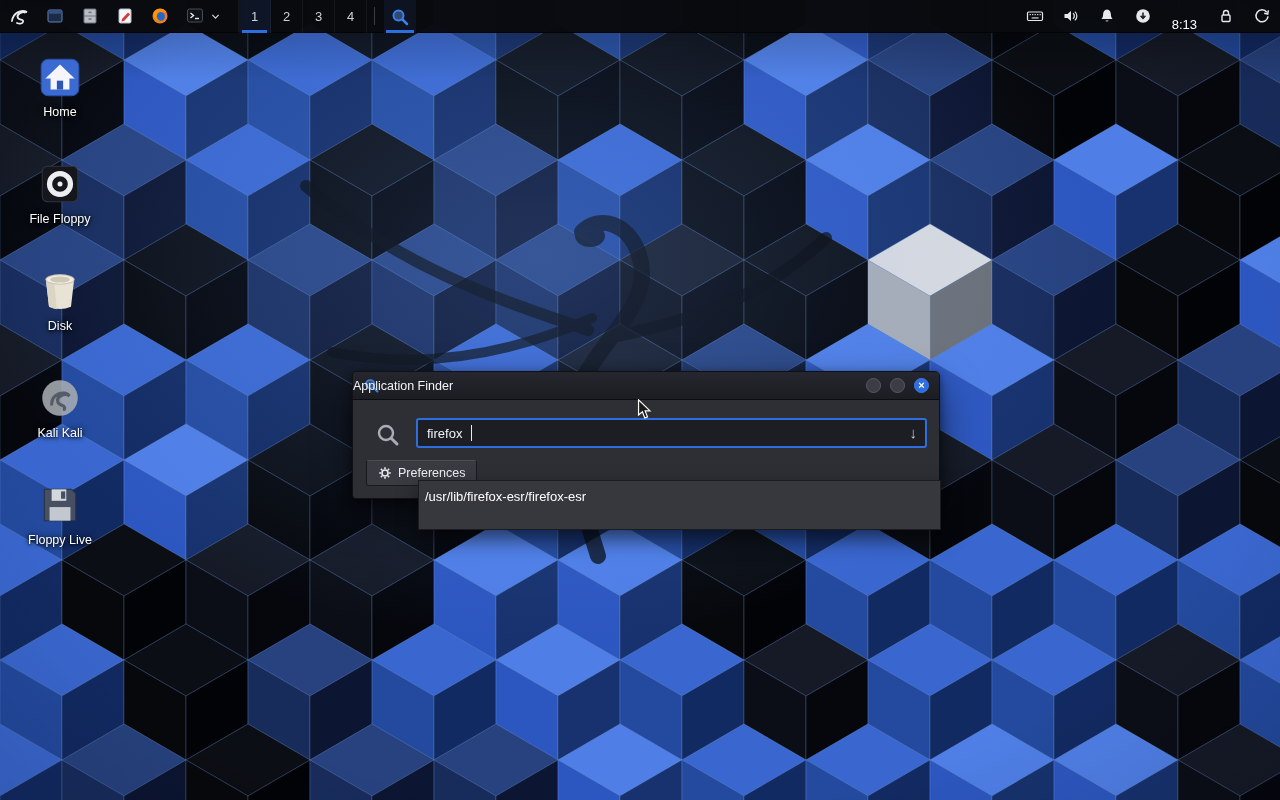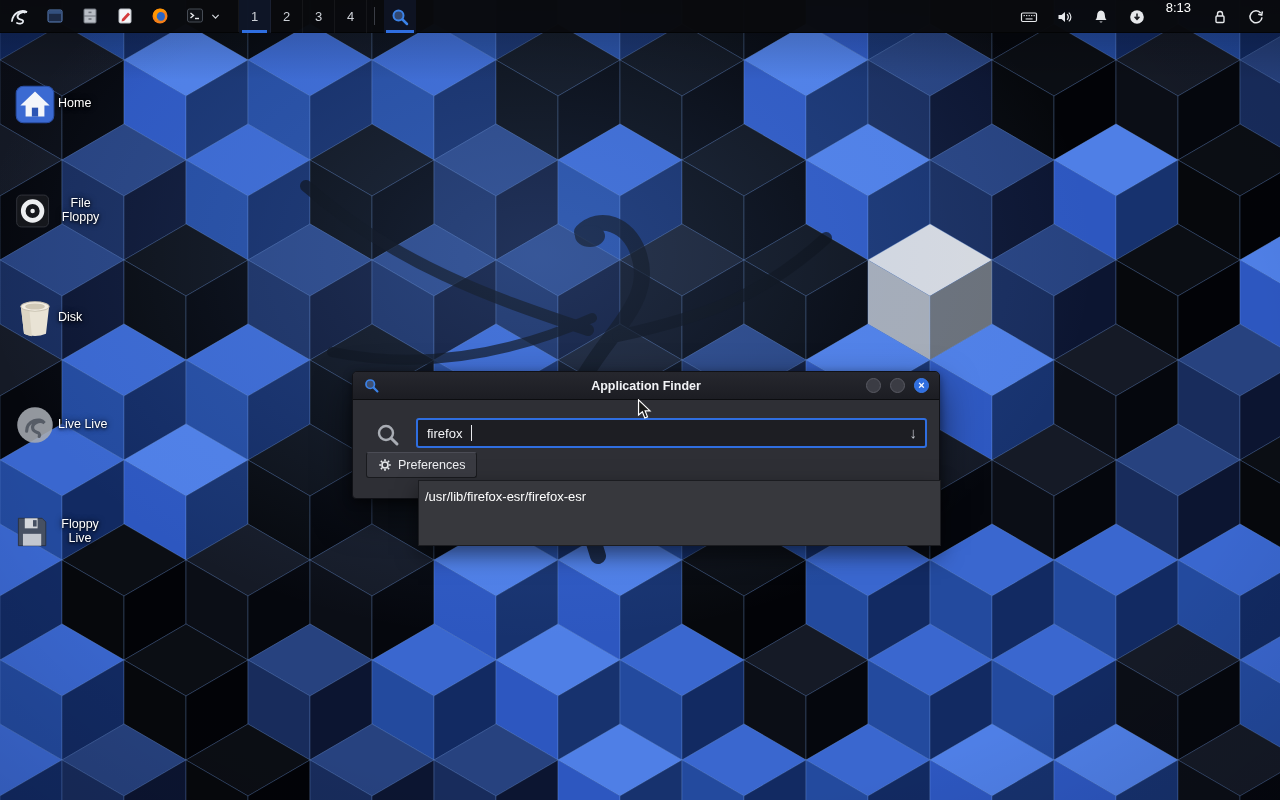--- a/index.html
+++ b/index.html
@@ -27,58 +27,58 @@
   .chev { width:14px; display:flex; align-items:center; justify-content:center; margin-left:-4px; }
   .pager { display:flex; margin-left:16px; border-left:1px solid rgba(255,255,255,0.05); }
   .ws { width:32px; height:33px; line-height:33px; text-align:center; color:#ccd0d6; font-size:13px;
         position:relative; border-right:1px solid rgba(255,255,255,0.05); }
   .ws.active { background:rgba(58,110,224,0.12); }
   .ws.active::after { content:""; position:absolute; left:3px; right:3px; bottom:0; height:3px; background:#2f6ee0; }
   .psep { width:1px; height:18px; background:#3a3d45; align-self:center; margin:0 9px 0 7px; }
   .task-item { width:32px; height:33px; display:flex; align-items:center; justify-content:center; position:relative;
         background:rgba(58,110,224,0.10); }
   .task-item::after { content:""; position:absolute; left:2px; right:2px; bottom:0; height:3px; background:#2f6ee0; }
-  .panel-right { margin-left:auto; display:flex; align-items:flex-start; padding-right:6px; }
+  .panel-right { margin-left:auto; display:flex; align-items:flex-end; }
   .tray { width:36px; height:33px; display:flex; align-items:center; justify-content:center; }
   .clock { color:#ffffff; font-size:13px; padding:0 11px; }
 
   
   .desktop { position:absolute; left:12px; top:47px; z-index:2; display:flex; flex-direction:column; }
-  .dicon { width:96px; height:107px; display:flex; flex-direction:row; align-items:center; }
+  .dicon { width:96px; height:107px; display:flex; flex-direction:column; align-items:center; }
   .dicon .ic { width:46px; height:46px; margin-top:7px; }
   .dicon .lbl { margin-top:5px; color:#ffffff; font-size:12.5px; text-align:center;
     text-shadow:0 1px 3px #000, 0 0 6px rgba(0,0,0,0.85); }
 
   
   .finder { position:absolute; left:352px; top:371px; width:588px; z-index:5;
     background:#2e2f35; border:1px solid #101116; border-radius:5px 5px 4px 4px;
     box-shadow:0 16px 36px rgba(0,0,0,0.55), 0 3px 10px rgba(0,0,0,0.45); }
   .titlebar { height:28px; background:linear-gradient(#26272e,#1c1d23); border-bottom:1px solid #0c0d10;
     border-radius:4px 4px 0 0; display:flex; align-items:center; position:relative; padding:0 10px; }
   .titlebar .appico { width:17px; height:17px; }
-  .title { position:absolute; left:0; right:0; text-align:center; color:#f2f3f6; font-weight:bold;
+  .title { position:absolute; left:0; right:0; text-align:left; color:#f2f3f6; font-weight:normal;
     font-size:12.5px; pointer-events:none; }
   .winbtns { margin-left:auto; display:flex; gap:9px; z-index:1; }
   .wbtn { width:15px; height:15px; border-radius:50%; background:#3b3c44; border:1px solid #585962; }
   .wbtn.close { background:#2f6ee0; border-color:#3b79e6; color:#fff; display:flex; align-items:center;
     justify-content:center; font-size:11px; font-weight:bold; line-height:1; }
   .finder-body { position:relative; padding:18px 12px 10px 13px; height:98px; }
   .search-row { display:flex; align-items:flex-end; }
   .search-glyph { width:26px; height:26px; margin:0 15px 0 9px; flex:none; }
   .search-input { flex:1; height:30px; background:#1d1e23; border:2px solid #2f6ee0; border-radius:3px;
     position:relative; display:flex; align-items:center; padding:0 26px 0 9px; }
   .search-input input { width:100%; background:transparent; border:none; outline:none; color:#f2f3f5;
     font-size:13px; font-family:"Liberation Sans", sans-serif; }
   .caret { position:absolute; left:53px; top:5px; width:1px; height:16px; background:#e9eaee; }
   .combo-arrow { position:absolute; right:8px; top:4px; color:#c7cad1; font-size:15px; }
-  .prefs-row { margin-top:4px; }
+  .prefs-row { margin-top:12px; }
   .btn { display:inline-flex; align-items:center; gap:6px; height:26px; padding:0 11px;
     background:#3a3b42; border:1px solid #191a1e; border-top-color:#4b4c55; border-radius:3px;
     color:#edeef1; font-size:12.5px; white-space:nowrap; }
-  .popup { position:absolute; left:65px; top:80px; width:523px; height:66px; background:#37383d;
+  .popup { position:absolute; left:65px; top:80px; width:523px; height:50px; background:#37383d;
     border:1px solid #1b1c20; box-shadow:0 9px 20px rgba(0,0,0,0.5); z-index:3; }
   .popup-row { padding:8px 6px; color:#ffffff; font-size:13px; }
 
   
   #cursor { position:absolute; left:637px; top:399px; z-index:30; pointer-events:none; }
 </style>
 </head>
 <body>
 
 <div id="stage">
@@ -667,21 +667,21 @@
         <ellipse cx="22" cy="11" rx="13.5" ry="4.5" fill="#f4efe4" stroke="#c9c2b2"></ellipse>
         <ellipse cx="22" cy="11" rx="9.5" ry="2.9" fill="#cfc8b6"></ellipse>
       </svg>
       <div class="lbl">Disk</div>
     </div>
     <div class="dicon">
       <svg class="ic" viewBox="0 0 44 44">
         <circle cx="22" cy="22" r="17" fill="#a7acb3" opacity="0.88"></circle>
         <path d="M14 28 C14 18 27 14 31 20 C27 17 18 20 20 26 C21 30 28 28 26 33" fill="none" stroke="#565c66" stroke-width="3" stroke-linecap="round"></path>
       </svg>
-      <div class="lbl">Live Live</div>
+      <div class="lbl">Kali Kali</div>
     </div>
     <div class="dicon">
       <svg class="ic" viewBox="0 0 44 44">
         <path d="M7 7 h26 l4 4 v26 h-30 z" fill="#465062" stroke="#2b3240"></path>
         <rect x="14" y="7" width="14" height="11" fill="#d4d7dc"></rect>
         <rect x="23" y="9" width="4" height="7" fill="#465062"></rect>
         <rect x="12" y="24" width="20" height="13" fill="#c3c7cf"></rect>
       </svg>
       <div class="lbl">Floppy Live</div>
     </div>

